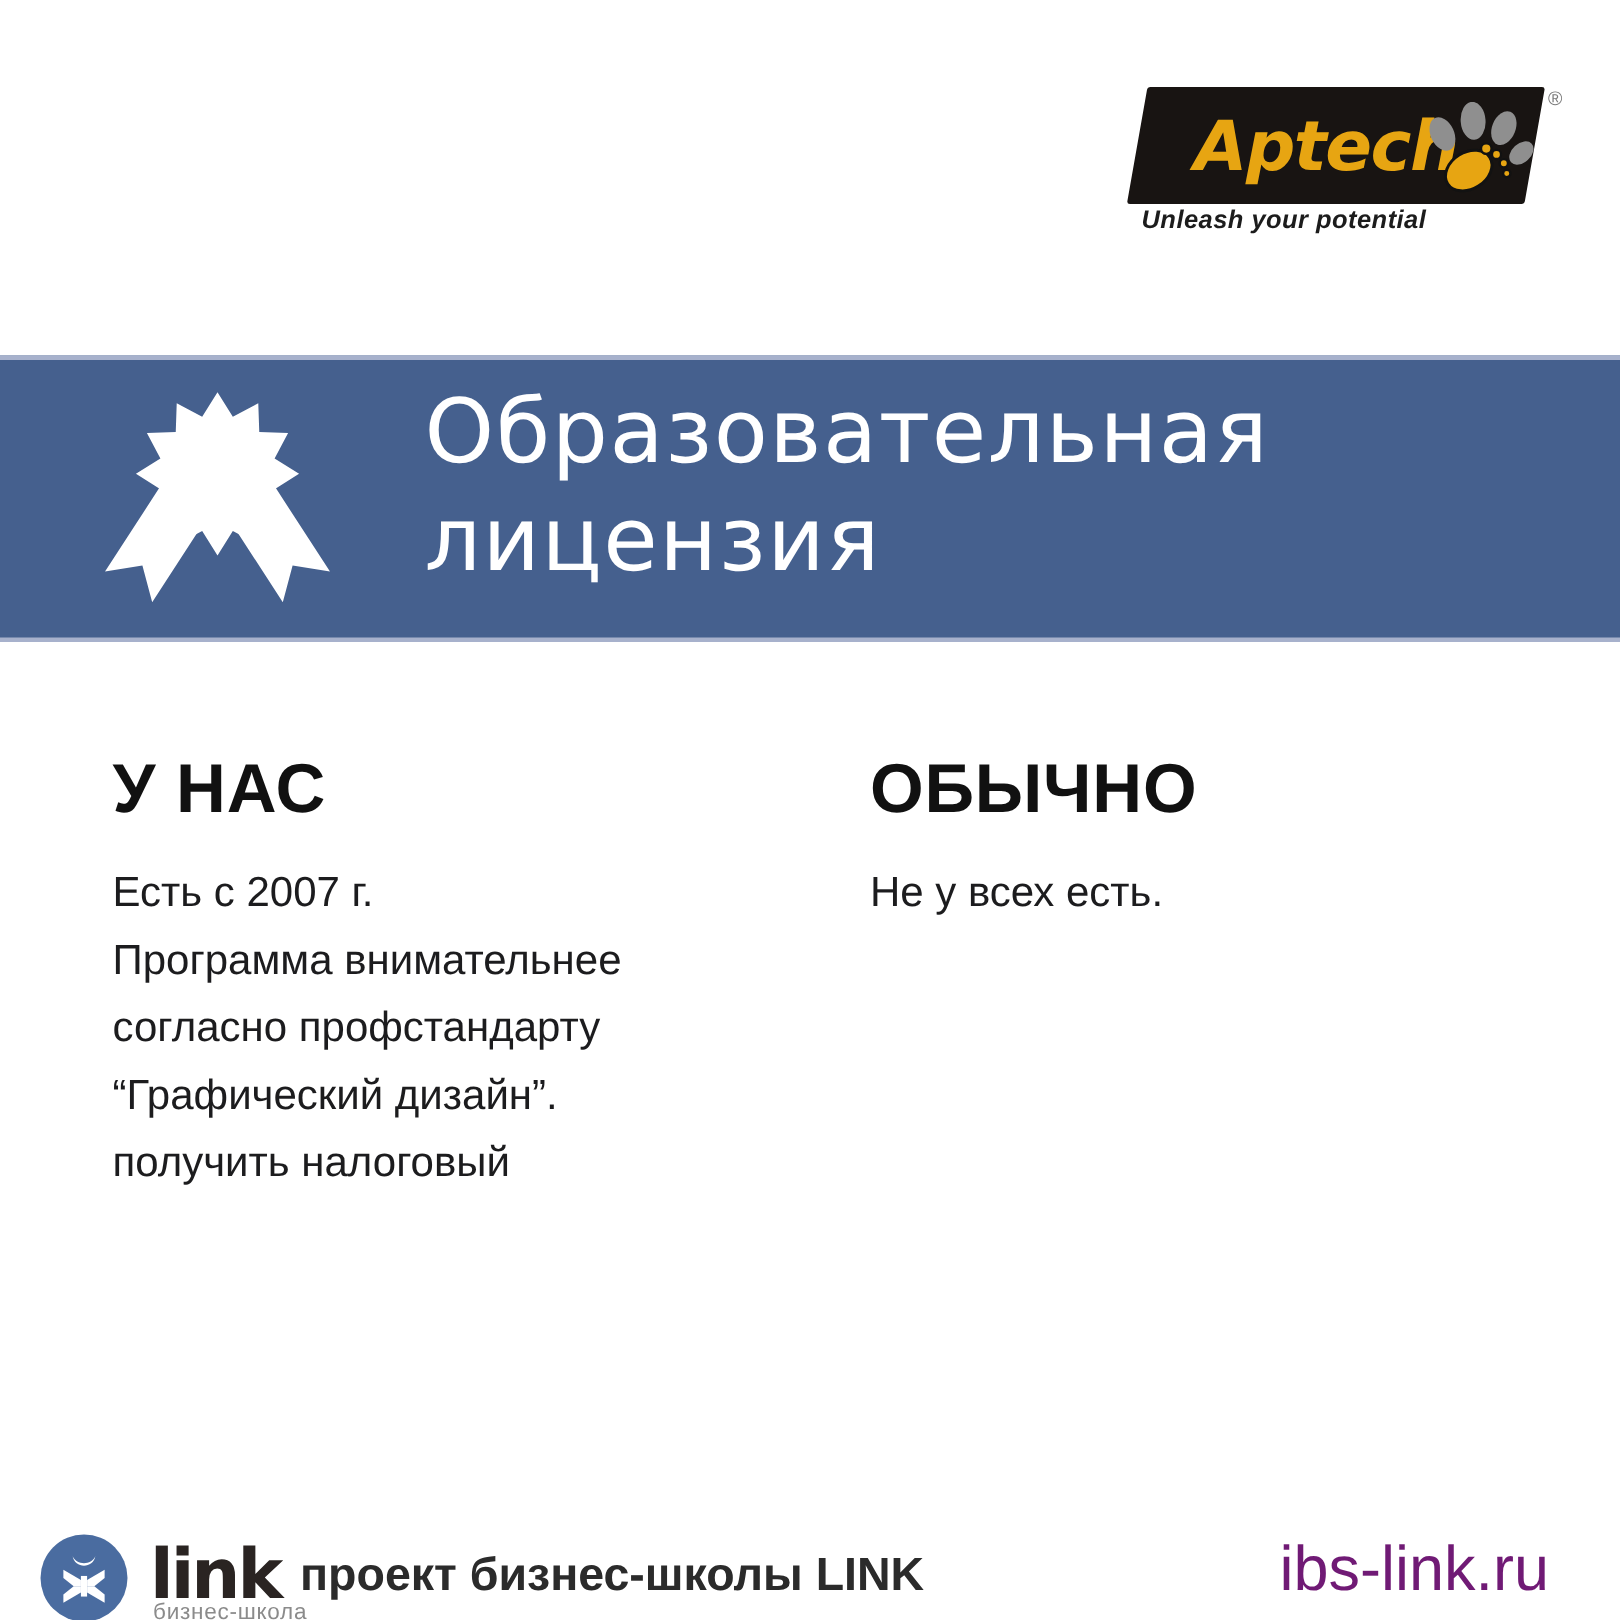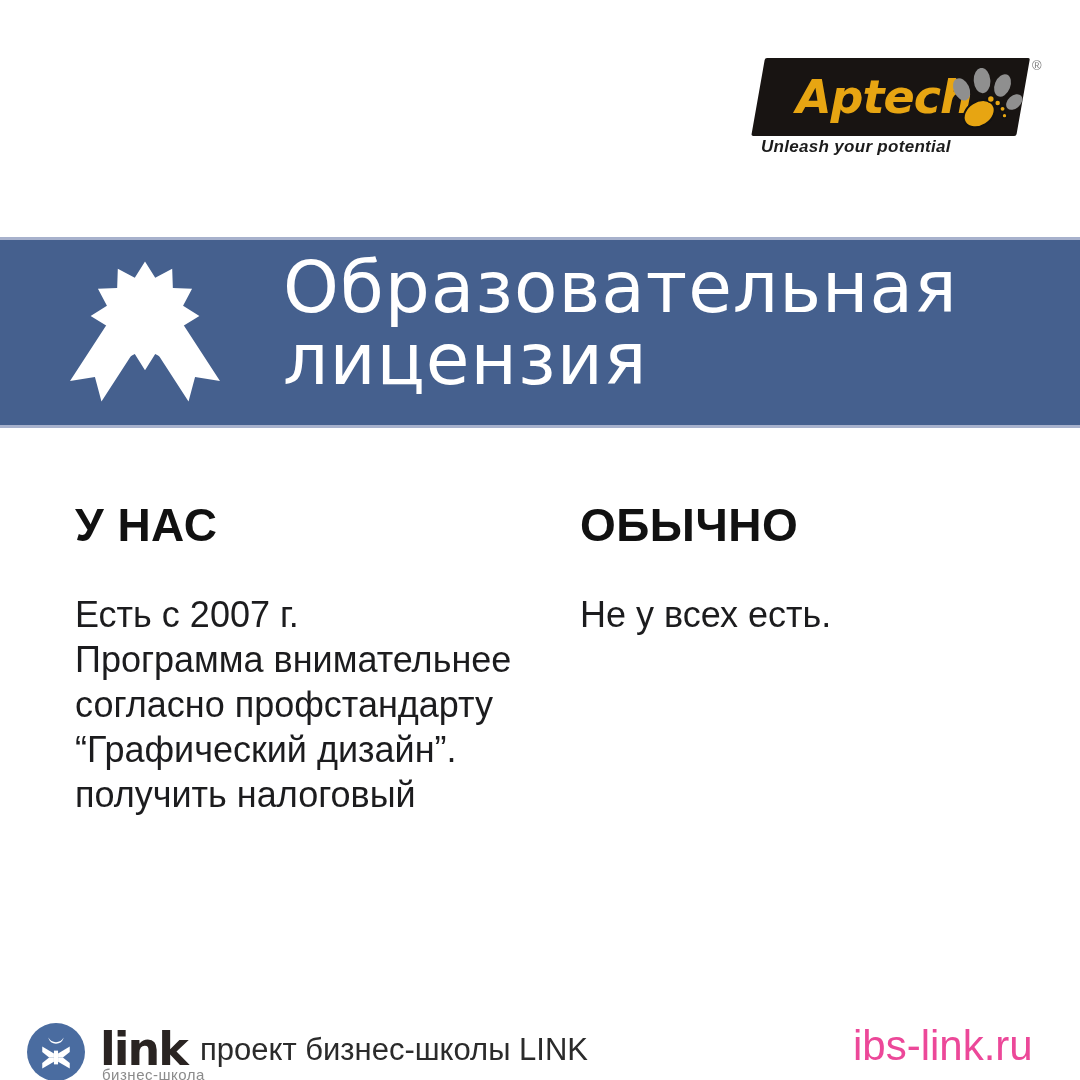--- a/index.html
+++ b/index.html
@@ -16,38 +16,38 @@
   .registered{left:1032px;top:58px;font-size:13px;color:#7a7a7a;}
   .paw{left:946px;top:68px;}
   .aptech-tagline{left:761px;top:137px;font-style:italic;font-weight:bold;
                   font-size:17px;color:#1c1c1c;letter-spacing:0.3px;}
 
   
   .banner{left:0;top:237px;width:1080px;height:191px;background:#45608E;
           box-sizing:border-box;border-top:3px solid #A7B1CC;border-bottom:3px solid #A7B1CC;}
   .rosette{left:70px;top:252px;}
   .banner-title{left:283px;top:252px;color:#ffffff;font-family:"DejaVu Sans",sans-serif;
-                font-size:71px;line-height:72px;letter-spacing:1px;font-weight:400;}
+                font-size:59px;line-height:72px;letter-spacing:1px;font-weight:400;}
 
   
   .col-heading{font-size:46px;font-weight:bold;color:#111111;letter-spacing:0.5px;}
   .ours-heading{left:75px;top:498px;}
   .usual-heading{left:580px;top:498px;}
-  .col-body{font-size:36px;line-height:45px;color:#1c1c1e;margin-top:20px;}
+  .col-body{font-size:28px;line-height:45px;color:#1c1c1e;}
   .ours-body{left:75px;top:572px;}
   .usual-body{left:580px;top:572px;}
 
   
   .link-circle{left:27px;top:1023px;width:58px;height:58px;border-radius:50%;
                background:#4A6CA0;display:flex;align-items:center;justify-content:center;}
   .link-text{left:100px;top:1026px;font-family:"DejaVu Sans",sans-serif;font-weight:bold;
              font-size:46px;color:#2A2422;letter-spacing:-2px;line-height:46px;}
   .link-sub{left:102px;top:1066px;font-size:15px;color:#8B8B8B;letter-spacing:0.5px;}
-  .project-caption{left:200px;top:1032px;font-size:31px;color:#2b2b2b;}
-  .website{left:853px;top:1022px;font-size:42px;color:#ec4899;}
+  .project-caption{left:200px;top:1032px;font-size:31px;color:#2b2b2b;font-weight:bold;}
+  .website{left:853px;top:1022px;font-size:42px;color:#701a75;}
 </style>
 </head>
 <body>
 
 <div>
 
   <div class="abs aptech-box"></div>
   <div class="abs aptech-brand">Aptech</div>
   <div class="abs registered">®</div>
   <div class="abs paw">

